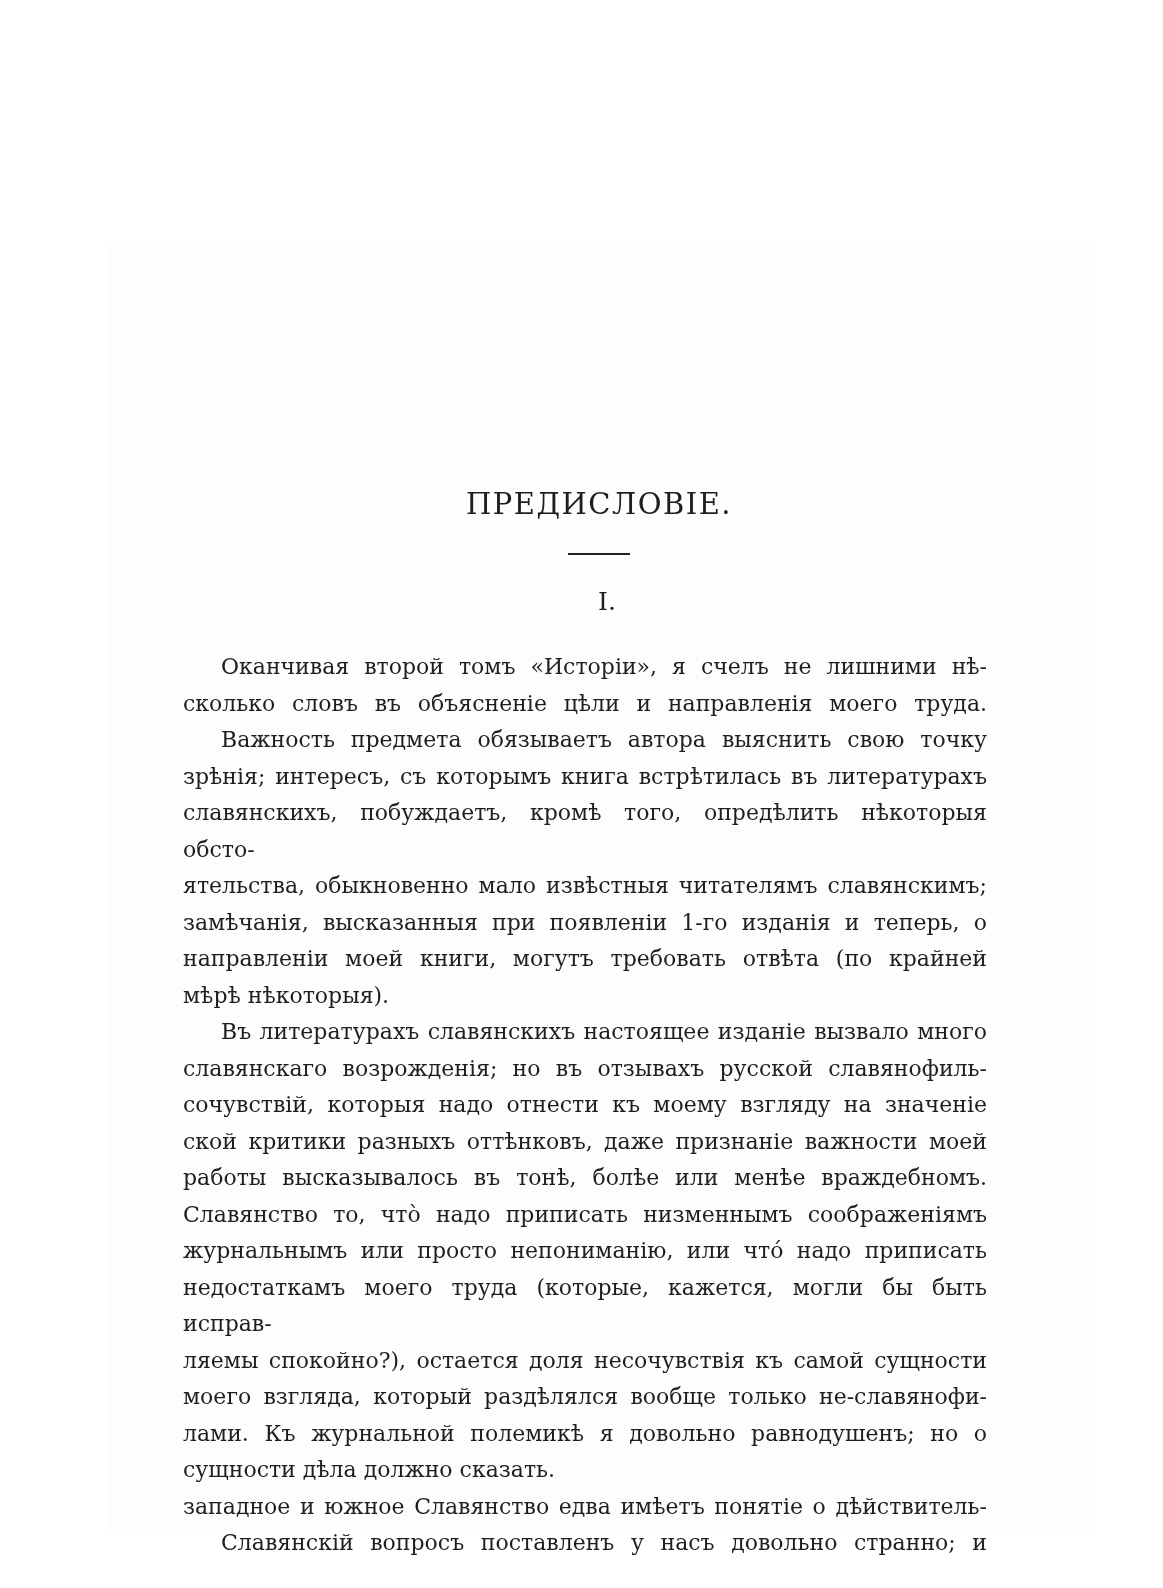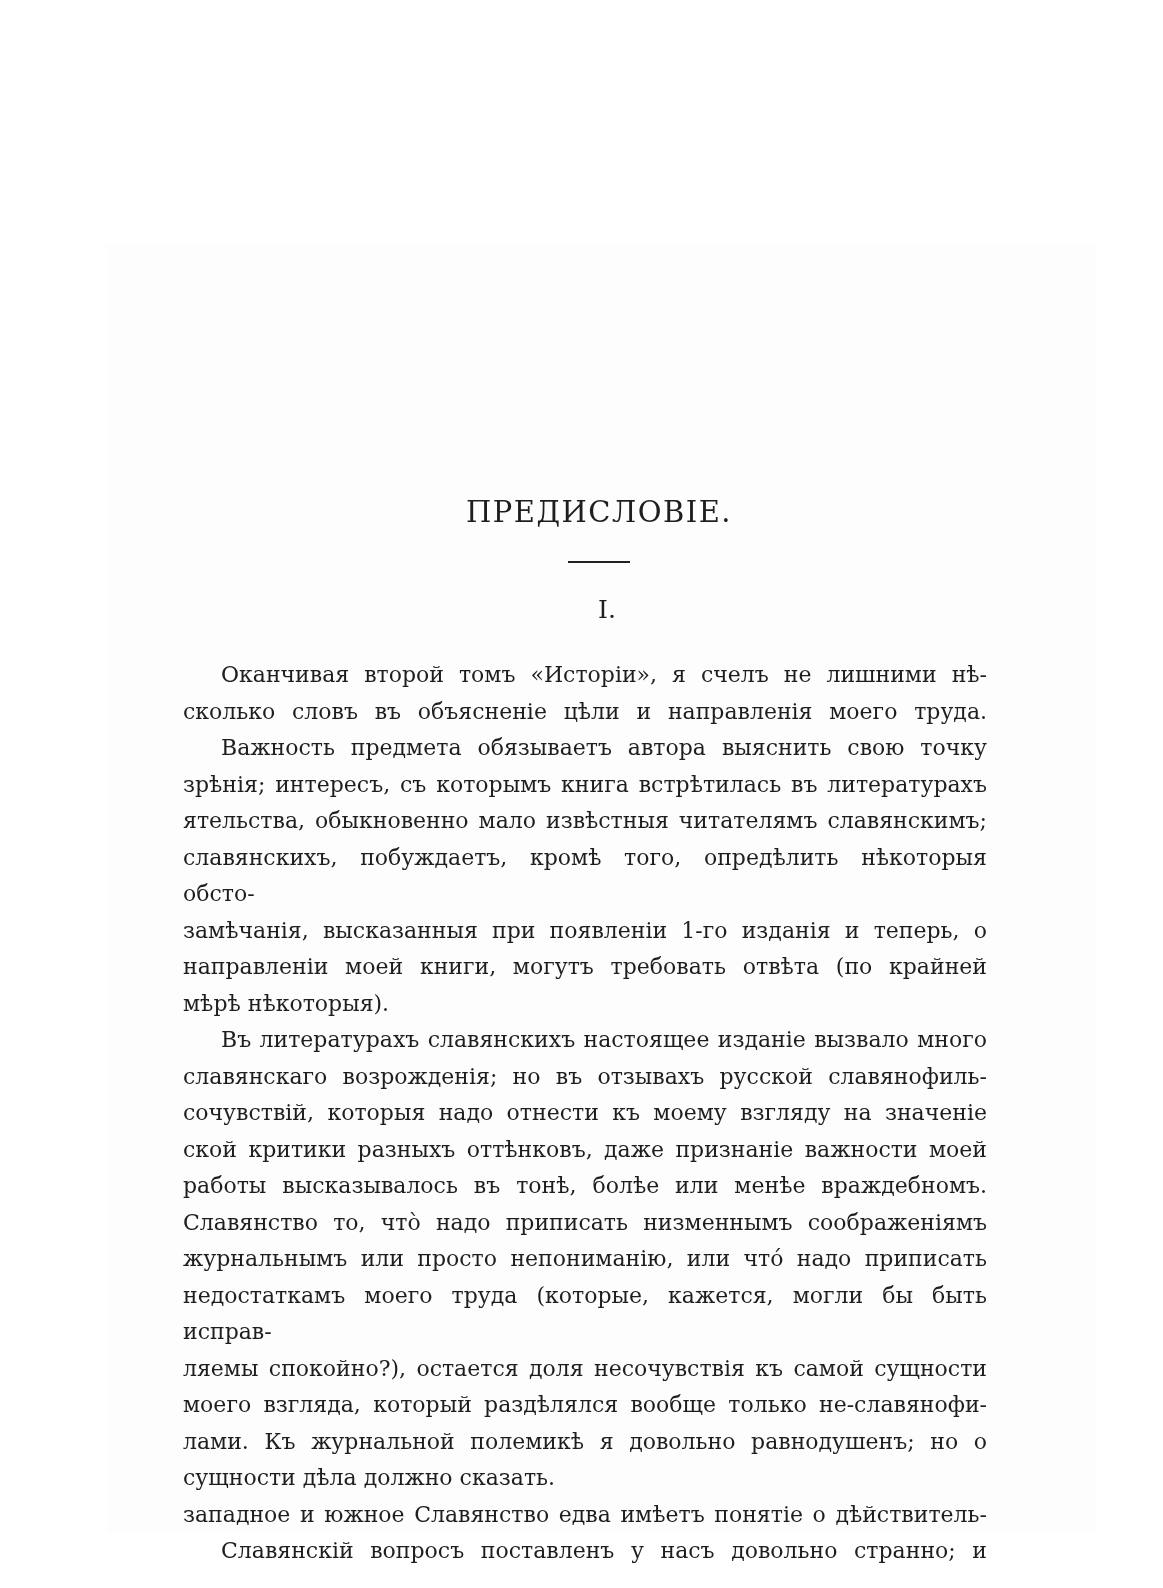--- a/index.html
+++ b/index.html
@@ -25,21 +25,21 @@
     height: 1287px;
     background: #fdfdfd;
   }
   .text-block {
     position: absolute;
     left: 183px;
     top: 480px;
     width: 804px;
   }
   .doc-title {
-    margin: 16px;
+    margin: 8px;
     font-size: 29px;
     font-weight: normal;
     line-height: 32px;
     text-align: center;
     letter-spacing: 1.5px;
     transform: translateX(14px);
   }
   .divider {
     width: 62px;
     height: 2px;
@@ -92,22 +92,22 @@
     <div class="body-text">
 
       <p class="para">
         <span class="ln first">Оканчивая второй томъ «Исторіи», я счелъ не лишними нѣ-</span>
         <span class="ln">сколько словъ въ объясненіе цѣли и направленія моего труда.</span>
       </p>
 
       <p class="para">
         <span class="ln first">Важность предмета обязываетъ автора выяснить свою точку</span>
         <span class="ln">зрѣнія; интересъ, съ которымъ книга встрѣтилась въ литературахъ</span>
+        <span class="ln">славянскихъ, побуждаетъ, кромѣ того, опредѣлить нѣкоторыя обсто-</span>
         <span class="ln">ятельства, обыкновенно мало извѣстныя читателямъ славянскимъ;</span>
-        <span class="ln">славянскихъ, побуждаетъ, кромѣ того, опредѣлить нѣкоторыя обсто-</span>
         <span class="ln">замѣчанія, высказанныя при появленіи 1-го изданія и теперь, о</span>
         <span class="ln">направленіи моей книги, могутъ требовать отвѣта (по крайней</span>
         <span class="ln last">мѣрѣ нѣкоторыя).</span>
       </p>
 
       <p class="para">
         <span class="ln first">Въ литературахъ славянскихъ настоящее изданіе вызвало много</span>
         <span class="ln">славянскаго возрожденія; но въ отзывахъ русской славянофиль-</span>
         <span class="ln">сочувствій, которыя надо отнести къ моему взгляду на значеніе</span>
         <span class="ln">ской критики разныхъ оттѣнковъ, даже признаніе важности моей</span>

